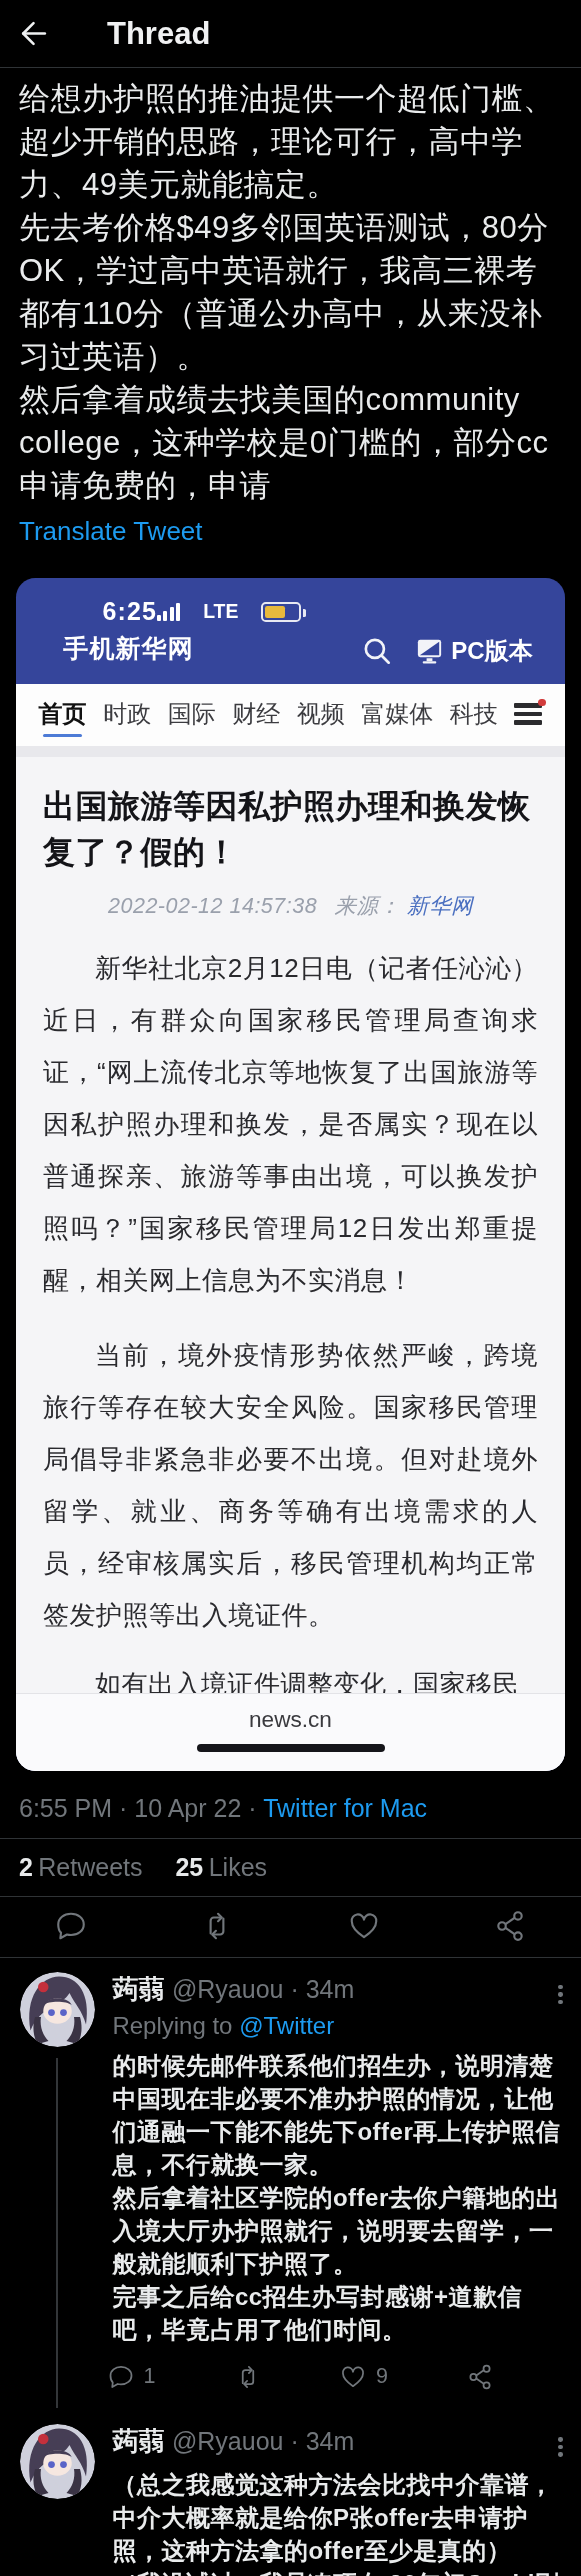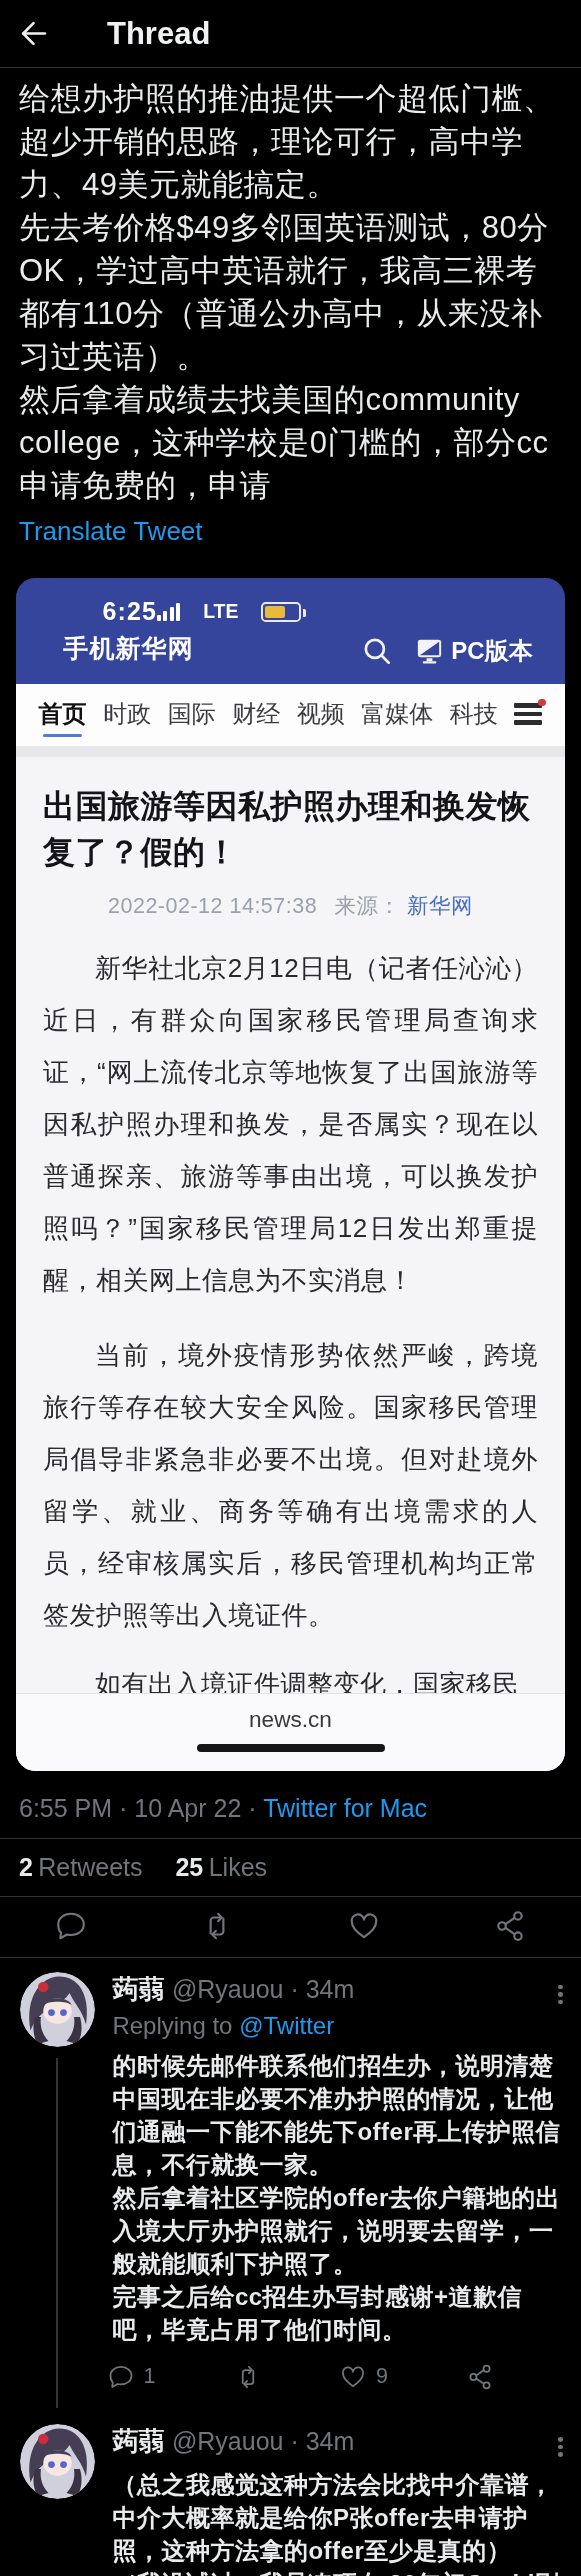--- a/index.html
+++ b/index.html
@@ -52,21 +52,21 @@
   .m-nav { display:flex; align-items:center; justify-content:space-between; background:#fdfdfd; padding:14px 22.6px 16px; font-size:24px; color:#3c3c40; }
   .m-nav .active { font-weight:bold; color:#111; position:relative; }
   .m-nav .active::after { content:""; position:absolute; left:4.3px; right:4.3px; bottom:-7.5px; height:3.8px; background:#4d7bd6; border-radius:1.6px; }
   .burger { position:relative; width:28px; height:21.5px; }
   .burger i { position:absolute; left:0; right:0; height:4.3px; background:#2b2b2e; border-radius:1.1px; }
   .burger i:nth-child(1){top:0;} .burger i:nth-child(2){top:8.6px;} .burger i:nth-child(3){top:17px;}
   .burger b { position:absolute; right:-3.2px; top:-4.3px; width:7.5px; height:7.5px; border-radius:50%; background:#d23c3c; }
   .strip { height:10.8px; background:#e8e8ec; }
   .article { padding:0 27px; }
   .a-title { font-size:32px; font-weight:bold; text-align:left; line-height:46px; margin-top:26px; color:#141418; letter-spacing:0.5px; }
-  .a-date { text-align:center; font-size:21.5px; color:#9aa0ac; margin-top:16px; letter-spacing:0.5px; }
+  .a-date { text-align:center; font-size:21.5px; color:#9aa0ac; margin-top:16px; letter-spacing:0.5px;font-style:italic; }
   .a-date .src { color:#9aa0ac; margin-left:10.8px; }
   .a-date .src-site { color:#4a6fc0; }
   .article p { font-size:26px; line-height:52px; color:#2a2a2e; text-align:justify; text-indent:2em; margin-top:22.6px; letter-spacing:0.5px; }
   .clipped { height:24px; overflow:hidden; margin-top:28px; font-size:26px; line-height:31px; text-indent:2em; color:#2a2a2e; letter-spacing:0.5px; }
   .page-footer { border-top:1.1px solid #e3e3e7; background:#fafafc; text-align:center; padding:13px 0 5.4px; }
   .pf-domain { font-size:22.6px; color:#3a3a3e; }
   .home-ind { width:188px; height:8px; border-radius:4.3px; background:#15151a; margin:10.8px auto 14px; }
   
   .meta { padding:22.6px 19px 15px; font-size:25px; color:#71767b; }
   .meta .client { color:#1d9bf0; }

